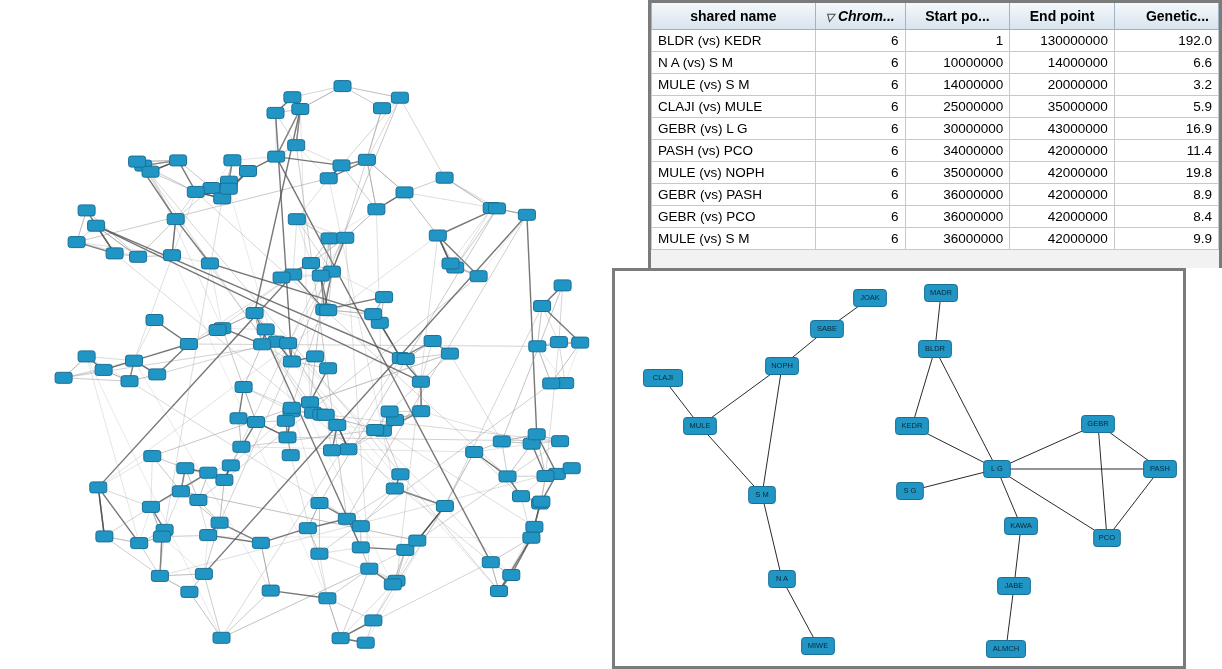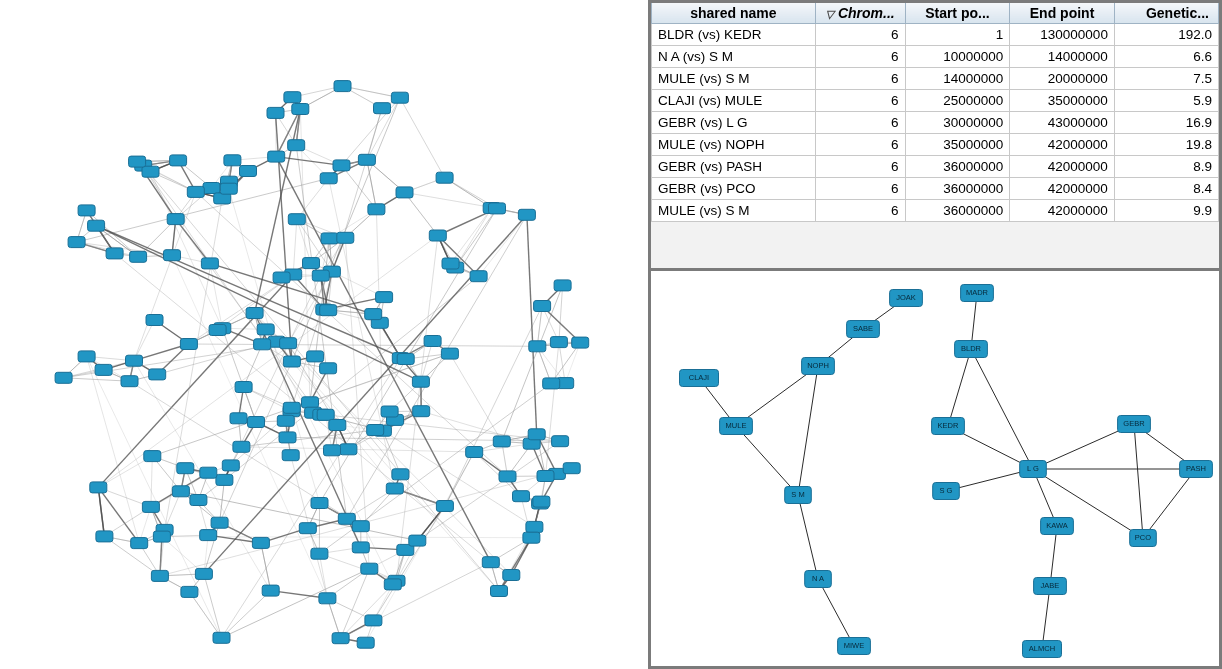--- a/index.html
+++ b/index.html
@@ -47,21 +47,21 @@
     color: #000;
     background: #ffffff;
     table-layout: fixed;
   }
   #data-table th {
     background: linear-gradient(#f4f7fa, #d8e4ee);
     border: 1px solid #9fb3c4;
     border-top: none;
     font-weight: bold;
     font-size: 14px;
-    height: 20px;
+    height: 26px;
     padding: 0 6px;
     text-align: center;
     white-space: nowrap;
     overflow: hidden;
   }
   #data-table td {
     border: 1px solid #c8c8c8;
     height: 21px;
     padding: 0 6px;
     white-space: nowrap;
@@ -75,21 +75,21 @@
     display: inline-block;
     margin-right: 4px;
     color: #4a4a4a;
     font-size: 11px;
     vertical-align: middle;
   }
 
   
   #small-network {
     position: absolute;
-    left: 648px;
+    left: 612px;
     top: 268px;
     width: 574px;
     height: 401px;
     background: #ffffff;
     border: 3px solid #7b7b7b;
     box-sizing: border-box;
     overflow: hidden;
   }
   #small-network svg { display: block; }
 
@@ -1285,35 +1285,42 @@
           <td class="col-num">6</td>
           <td class="col-num">10000000</td>
           <td class="col-num">14000000</td>
           <td class="col-num">6.6</td>
         </tr>
         <tr>
           <td class="col-name">MULE (vs) S M</td>
           <td class="col-num">6</td>
           <td class="col-num">14000000</td>
           <td class="col-num">20000000</td>
-          <td class="col-num">7.5</td>
+          <td class="col-num">3.2</td>
         </tr>
         <tr>
           <td class="col-name">CLAJI (vs) MULE</td>
           <td class="col-num">6</td>
           <td class="col-num">25000000</td>
           <td class="col-num">35000000</td>
           <td class="col-num">5.9</td>
         </tr>
         <tr>
           <td class="col-name">GEBR (vs) L G</td>
           <td class="col-num">6</td>
           <td class="col-num">30000000</td>
           <td class="col-num">43000000</td>
           <td class="col-num">16.9</td>
+        </tr>
+        <tr>
+          <td class="col-name">PASH (vs) PCO</td>
+          <td class="col-num">6</td>
+          <td class="col-num">34000000</td>
+          <td class="col-num">42000000</td>
+          <td class="col-num">11.4</td>
         </tr>
         <tr>
           <td class="col-name">MULE (vs) NOPH</td>
           <td class="col-num">6</td>
           <td class="col-num">35000000</td>
           <td class="col-num">42000000</td>
           <td class="col-num">19.8</td>
         </tr>
         <tr>
           <td class="col-name">GEBR (vs) PASH</td>

